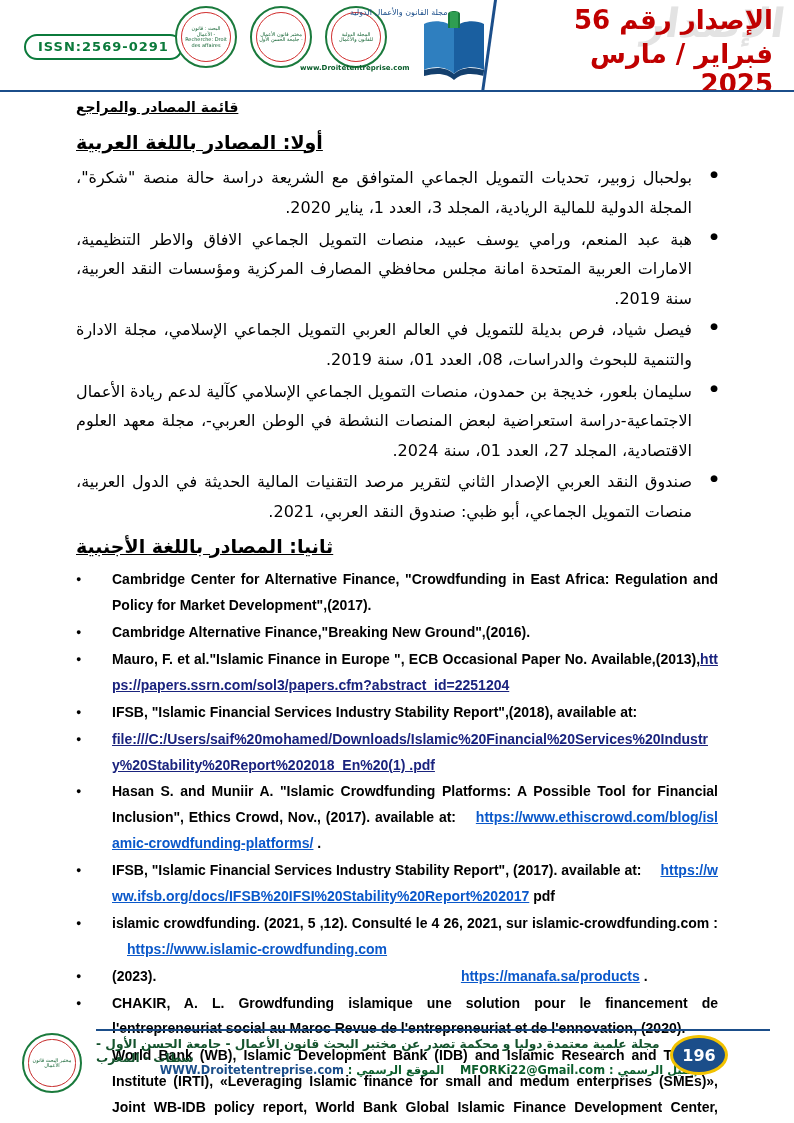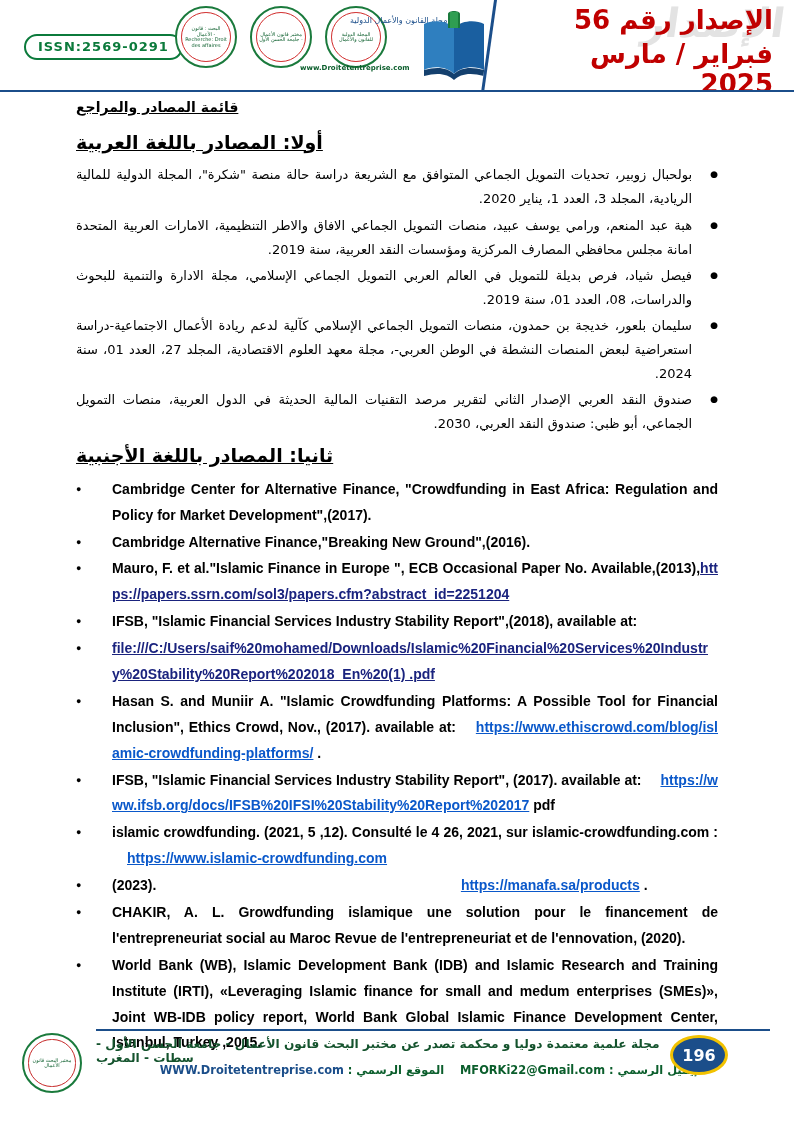--- a/index.html
+++ b/index.html
@@ -70,21 +70,20 @@
     padding: 2px;
   }
   .journal-title-ar {
     position: absolute;
     left: 350px;
     top: 8px;
     font-size: 8px;
     color: #1b4e8a;
     font-family: "DejaVu Sans", sans-serif;
     direction: rtl;
-    margin-top: 8px;
   }
   .site-url {
     position: absolute;
     left: 300px;
     top: 64px;
     font-size: 7px;
     color: #0b5e2c;
     font-family: "DejaVu Sans", sans-serif;
     font-weight: bold;
   }
@@ -175,21 +174,21 @@
     font-size: 19px;
     text-decoration: underline;
     margin: 4px 0 6px 0;
     font-family: "DejaVu Sans", sans-serif;
   }
   .ar-item {
     direction: rtl;
     text-align: justify;
     text-align-last: right;
     margin: 0 0 2px 0;
-    font-size: 13px;
+    font-size: 16px;
     font-family: "DejaVu Sans", sans-serif;
     line-height: 1.85;
     position: relative;
     padding-right: 26px;
   }
   .ar-item::before {
     content: "\25CF";
     position: absolute;
     right: 0;
     top: 0;
@@ -354,21 +353,21 @@
   <div class="content">
 
     <div class="doc-title">قائمة المصادر والمراجع</div>
 
     <div class="sec-head-ar">أولا: المصادر باللغة العربية</div>
 
     <div class="ar-item">بولحبال زوبير، تحديات التمويل الجماعي المتوافق مع الشريعة دراسة حالة منصة "شكرة"، المجلة الدولية للمالية الريادية، المجلد 3، العدد 1، يناير 2020.</div>
     <div class="ar-item">هبة عبد المنعم، ورامي يوسف عبيد، منصات التمويل الجماعي الافاق والاطر التنظيمية، الامارات العربية المتحدة امانة مجلس محافظي المصارف المركزية ومؤسسات النقد العربية، سنة 2019.</div>
     <div class="ar-item">فيصل شياد، فرص بديلة للتمويل في العالم العربي التمويل الجماعي الإسلامي، مجلة الادارة والتنمية للبحوث والدراسات، 08، العدد 01، سنة 2019.</div>
     <div class="ar-item">سليمان بلعور، خديجة بن حمدون، منصات التمويل الجماعي الإسلامي كآلية لدعم ريادة الأعمال الاجتماعية-دراسة استعراضية لبعض المنصات النشطة في الوطن العربي-، مجلة معهد العلوم الاقتصادية، المجلد 27، العدد 01، سنة 2024.</div>
-    <div class="ar-item">صندوق النقد العربي الإصدار الثاني لتقرير مرصد التقنيات المالية الحديثة في الدول العربية، منصات التمويل الجماعي، أبو ظبي: صندوق النقد العربي، 2030.</div>
+    <div class="ar-item">صندوق النقد العربي الإصدار الثاني لتقرير مرصد التقنيات المالية الحديثة في الدول العربية، منصات التمويل الجماعي، أبو ظبي: صندوق النقد العربي، 2021.</div>
 
     <div class="sec-head-ar">ثانيا: المصادر باللغة الأجنبية</div>
 
     <div class="en-item">
       <span>Cambridge Center for Alternative Finance, "Crowdfunding in East Africa: Regulation and Policy for Market Development",(2017).</span>
     </div>
 
     <div class="en-item">
       <span>Cambridge Alternative Finance,"Breaking New Ground",(2016).</span>
     </div>

